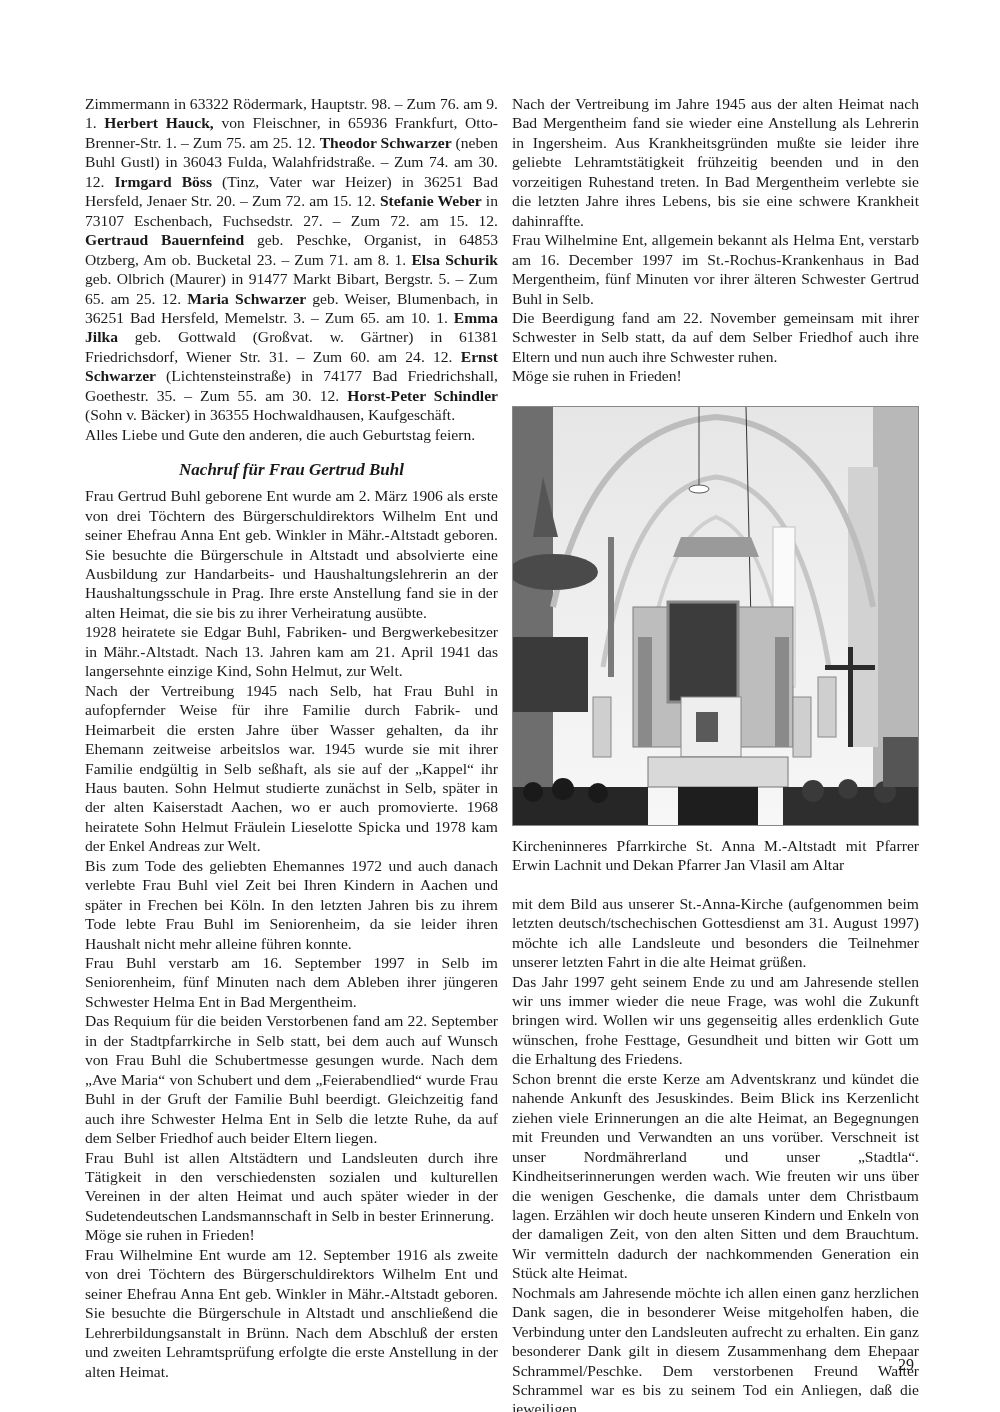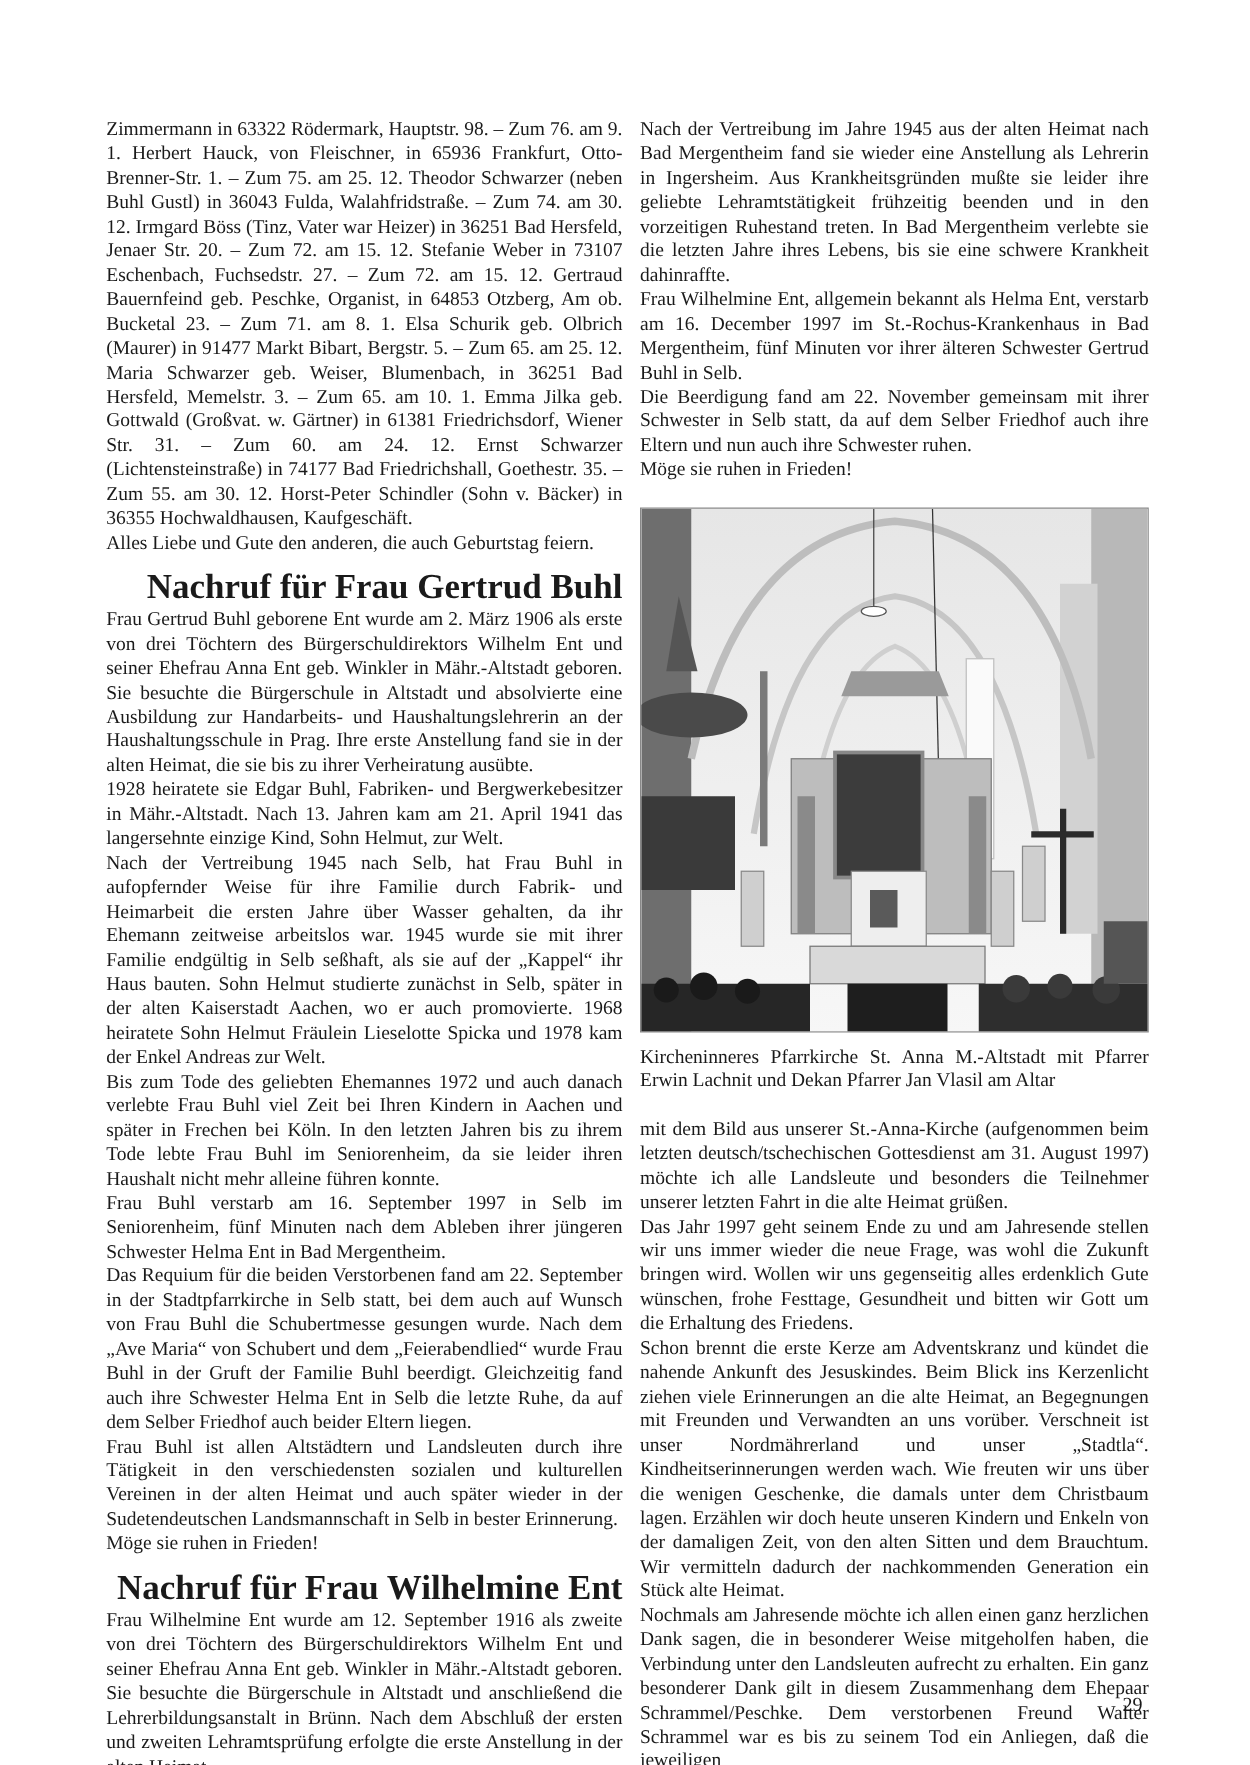--- a/index.html
+++ b/index.html
@@ -2,22 +2,22 @@
 <html><head>
 <meta charset="utf-8">
 <style>
   html, body { margin: 0; padding: 0; background: #ffffff; }
   body { width: 1000px; height: 1412px; position: relative; overflow: hidden;
          font-family: "Liberation Serif", "DejaVu Serif", serif; color: #1a1a1a; }
   .col { position: absolute; top: 94px; font-size: 15.6px; line-height: 19.45px; text-align: justify; hyphens: manual; }
   .col-left { left: 85px; width: 413px; }
   .col-right { left: 512px; width: 407px; }
   .p { margin: 0; }
-  b { font-weight: normal; margin-top: 27px; }
-  h2 { font-size: 28px; font-weight: bold; text-align: right; margin: 14px 0 4px 0; line-height: 24px; }
+  b { font-weight: bold; margin-top: 27px; }
+  h2 { font-size: 17px; font-weight: bold; text-align: center; margin: 14px 0 4px 0; line-height: 24px; font-style: italic; }
   .photo { width: 407px; height: 420px; margin: 20px 0 0 0; position: relative; overflow: hidden;
            background: linear-gradient(180deg, #cfcfcf 0%, #eeeeee 30%, #d8d8d8 60%, #9a9a9a 85%, #333 100%);
            border: 1px solid #888; box-sizing: border-box; }
   .caption { margin: 10px 0 0 0; }
   .spacer { height: 19px; }
   .page-number { position: absolute; left: 898px; top: 1356px; font-size: 16px; }
   svg { display: block; }
 </style>
 </head>
 <body>
@@ -29,21 +29,20 @@
   <h2>Nachruf für Frau Gertrud Buhl</h2>
   <p class="p">Frau Gertrud Buhl geborene Ent wurde am 2. März 1906 als erste von drei Töchtern des Bürgerschuldirektors Wilhelm Ent und seiner Ehefrau Anna Ent geb. Winkler in Mähr.-Altstadt geboren. Sie besuchte die Bürgerschule in Altstadt und absolvierte eine Ausbildung zur Handarbeits- und Haushaltungslehrerin an der Haushaltungsschule in Prag. Ihre erste Anstellung fand sie in der alten Heimat, die sie bis zu ihrer Verheiratung ausübte.</p>
   <p class="p">1928 heiratete sie Edgar Buhl, Fabriken- und Bergwerkebesitzer in Mähr.-Altstadt. Nach 13. Jahren kam am 21. April 1941 das langersehnte einzige Kind, Sohn Helmut, zur Welt.</p>
   <p class="p">Nach der Vertreibung 1945 nach Selb, hat Frau Buhl in aufopfernder Weise für ihre Familie durch Fabrik- und Heimarbeit die ersten Jahre über Wasser gehalten, da ihr Ehemann zeitweise arbeitslos war. 1945 wurde sie mit ihrer Familie endgültig in Selb seßhaft, als sie auf der „Kappel“ ihr Haus bauten. Sohn Helmut studierte zunächst in Selb, später in der alten Kaiserstadt Aachen, wo er auch promovierte. 1968 heiratete Sohn Helmut Fräulein Lieselotte Spicka und 1978 kam der Enkel Andreas zur Welt.</p>
   <p class="p">Bis zum Tode des geliebten Ehemannes 1972 und auch danach verlebte Frau Buhl viel Zeit bei Ihren Kindern in Aachen und später in Frechen bei Köln. In den letzten Jahren bis zu ihrem Tode lebte Frau Buhl im Seniorenheim, da sie leider ihren Haushalt nicht mehr alleine führen konnte.</p>
   <p class="p">Frau Buhl verstarb am 16. September 1997 in Selb im Seniorenheim, fünf Minuten nach dem Ableben ihrer jüngeren Schwester Helma Ent in Bad Mergentheim.</p>
   <p class="p">Das Requium für die beiden Verstorbenen fand am 22. September in der Stadtpfarrkirche in Selb statt, bei dem auch auf Wunsch von Frau Buhl die Schubertmesse gesungen wurde. Nach dem „Ave Maria“ von Schubert und dem „Feierabendlied“ wurde Frau Buhl in der Gruft der Familie Buhl beerdigt. Gleichzeitig fand auch ihre Schwester Helma Ent in Selb die letzte Ruhe, da auf dem Selber Friedhof auch beider Eltern liegen.</p>
   <p class="p">Frau Buhl ist allen Altstädtern und Landsleuten durch ihre Tätigkeit in den verschiedensten sozialen und kulturellen Vereinen in der alten Heimat und auch später wieder in der Sudetendeutschen Landsmannschaft in Selb in bester Erinnerung.</p>
   <p class="p">Möge sie ruhen in Frieden!</p>
 
-  <h2>Nachruf für Frau Wilhelmine Ent</h2>
   <p class="p">Frau Wilhelmine Ent wurde am 12. September 1916 als zweite von drei Töchtern des Bürgerschuldirektors Wilhelm Ent und seiner Ehefrau Anna Ent geb. Winkler in Mähr.-Altstadt geboren. Sie besuchte die Bürgerschule in Altstadt und anschließend die Lehrerbildungsanstalt in Brünn. Nach dem Abschluß der ersten und zweiten Lehramtsprüfung erfolgte die erste Anstellung in der alten Heimat.</p>
 </div>
 
 <div class="col col-right">
   <p class="p">Nach der Vertreibung im Jahre 1945 aus der alten Heimat nach Bad Mergentheim fand sie wieder eine Anstellung als Lehrerin in Ingersheim. Aus Krankheitsgründen mußte sie leider ihre geliebte Lehramtstätigkeit frühzeitig beenden und in den vorzeitigen Ruhestand treten. In Bad Mergentheim verlebte sie die letzten Jahre ihres Lebens, bis sie eine schwere Krankheit dahinraffte.</p>
   <p class="p">Frau Wilhelmine Ent, allgemein bekannt als Helma Ent, verstarb am 16. December 1997 im St.-Rochus-Krankenhaus in Bad Mergentheim, fünf Minuten vor ihrer älteren Schwester Gertrud Buhl in Selb.</p>
   <p class="p">Die Beerdigung fand am 22. November gemeinsam mit ihrer Schwester in Selb statt, da auf dem Selber Friedhof auch ihre Eltern und nun auch ihre Schwester ruhen.</p>
   <p class="p">Möge sie ruhen in Frieden!</p>
 
   <div class="photo">

